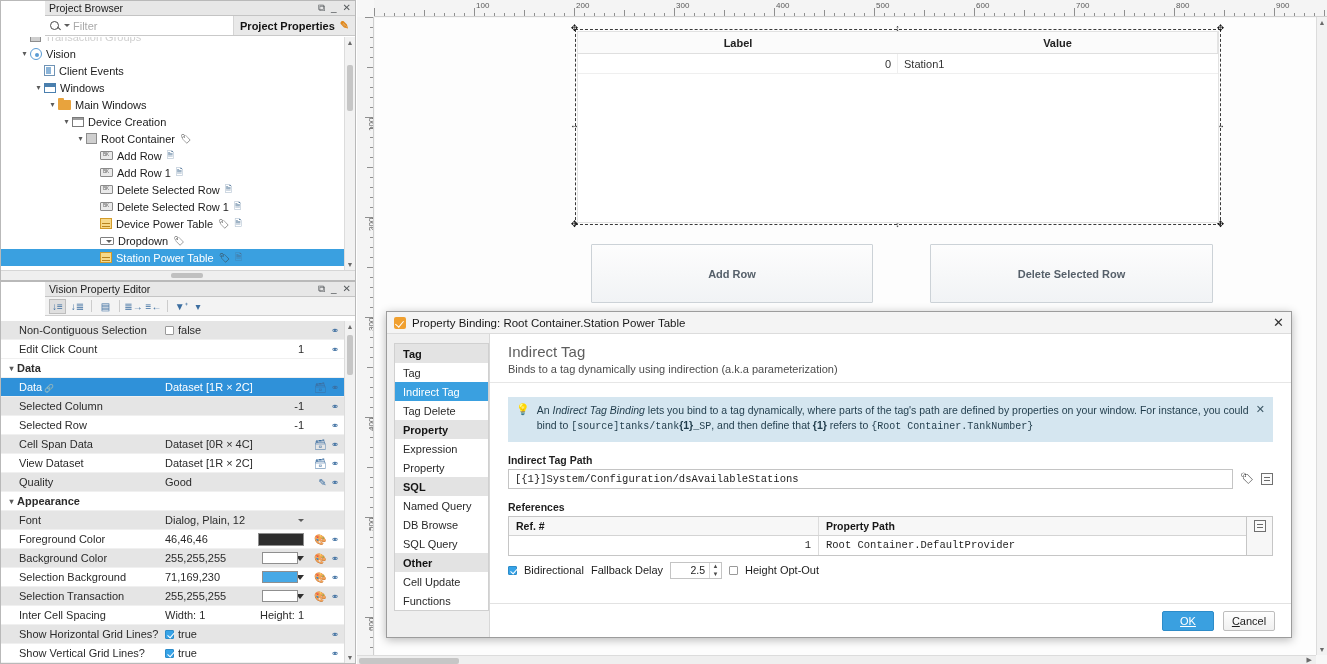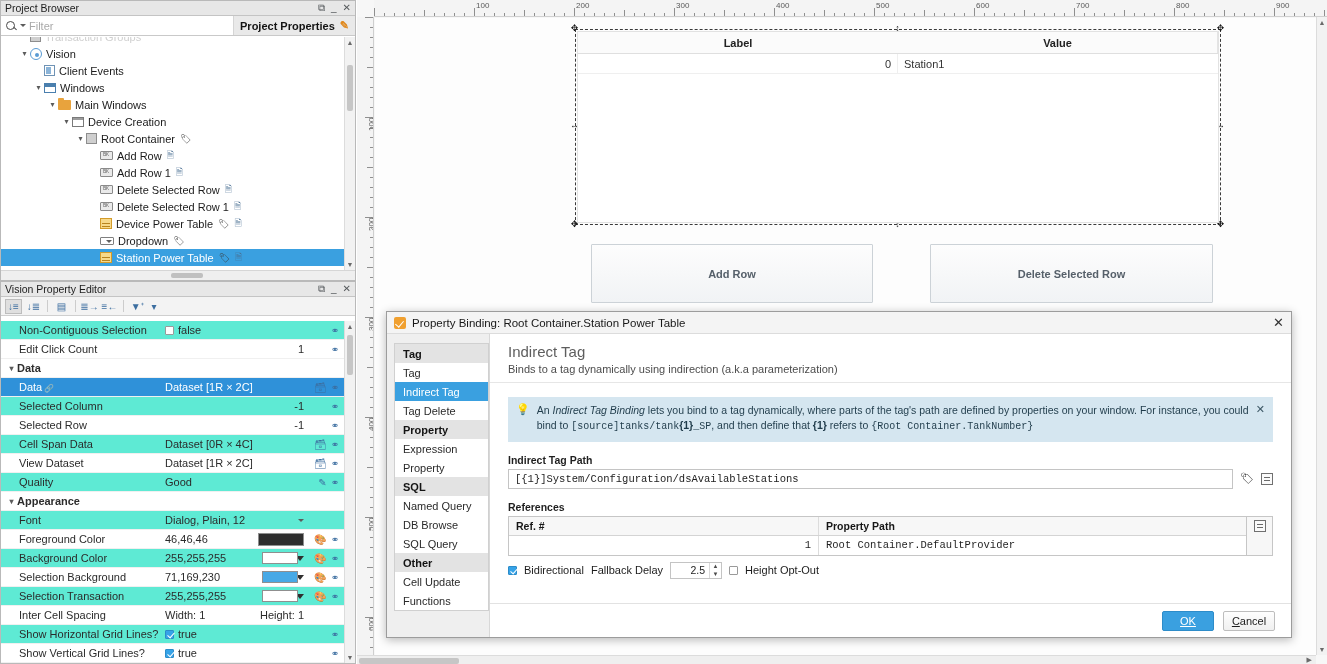--- a/index.html
+++ b/index.html
@@ -5,21 +5,21 @@
   * { box-sizing: border-box; margin:0; padding:0; }
   html,body{
     width:1327px; height:664px; overflow:hidden;
     background:#ffffff;
     font-family:"Liberation Sans", sans-serif;
     font-size:11px; color:#2b2b2b;
   }
   #root{position:relative;width:1327px;height:664px;}
 
   
-  .panel{position:absolute;background:#ffffff;border:1px solid #b9b9b9;}
+  .panel{position:absolute;background:#ffffff;border:1px solid #b9b9b9;padding-left:44px;}
   .panel-title{
     height:15px;background:#e7e7e7;border-bottom:1px solid #c4c4c4;
     display:flex;align-items:center;padding:0 4px;font-size:10.5px;color:#1d1d1d;
   }
   .panel-title .t{flex:1;white-space:nowrap;overflow:hidden;}
   .tbtns{display:flex;gap:6px;align-items:center;color:#55595c;font-size:10px;}
   .tbtns span{cursor:pointer;line-height:1;}
 
   
   #projbrowser{left:0;top:0;width:356px;height:281px;}
@@ -68,21 +68,21 @@
 
   
   #propeditor{left:0;top:281px;width:356px;height:383px;}
   .pe-toolbar{height:19px;background:#f3f3f3;border-bottom:1px solid #cfcfcf;display:flex;align-items:center;gap:3px;padding:0 4px;}
   .tbico{width:17px;height:15px;display:flex;align-items:center;justify-content:center;color:#3c6ea0;font-size:10px;border:1px solid transparent;}
   .tbico.on{background:#dfdfdf;border-color:#bdbdbd;}
   .tbsep{width:1px;height:12px;background:#cccccc;margin:0 2px;}
 
   .ptable{position:absolute;left:0;top:39px;right:11px;bottom:0;overflow:hidden;}
   .prow{height:19px;display:flex;align-items:center;font-size:11px;border-bottom:1px solid #f0f0f0;}
-  .prow.alt{background:#5eead4;}
+  .prow.alt{background:#e5e5e5;}
   .prow.cat{background:#ffffff;font-weight:bold;color:#2d2d2d;padding-left:5px;}
   .prow.sel{background:#2f91d9;color:#fff;}
   .pname{width:160px;padding-left:18px;white-space:nowrap;overflow:hidden;}
   .pval{flex:1;padding:0 4px;display:flex;align-items:center;gap:4px;white-space:nowrap;overflow:hidden;}
   .pval.right{justify-content:flex-end;}
   .picons{width:36px;display:flex;align-items:center;justify-content:flex-end;gap:4px;padding-right:5px;color:#3c6ea0;font-size:10px;}
   .chk{width:9px;height:9px;border:1px solid #9a9a9a;background:#fff;display:inline-block;border-radius:1px;flex:0 0 auto;}
   .chk.on{background:#36a3e8;border-color:#2c8cc9;position:relative;}
   .chk.on::after{content:"";position:absolute;left:2.5px;top:0.5px;width:3px;height:6px;border:solid #fff;border-width:0 1.4px 1.4px 0;transform:rotate(42deg);}
   .swatch{width:36px;height:12px;border:1px solid #8f8f8f;}

